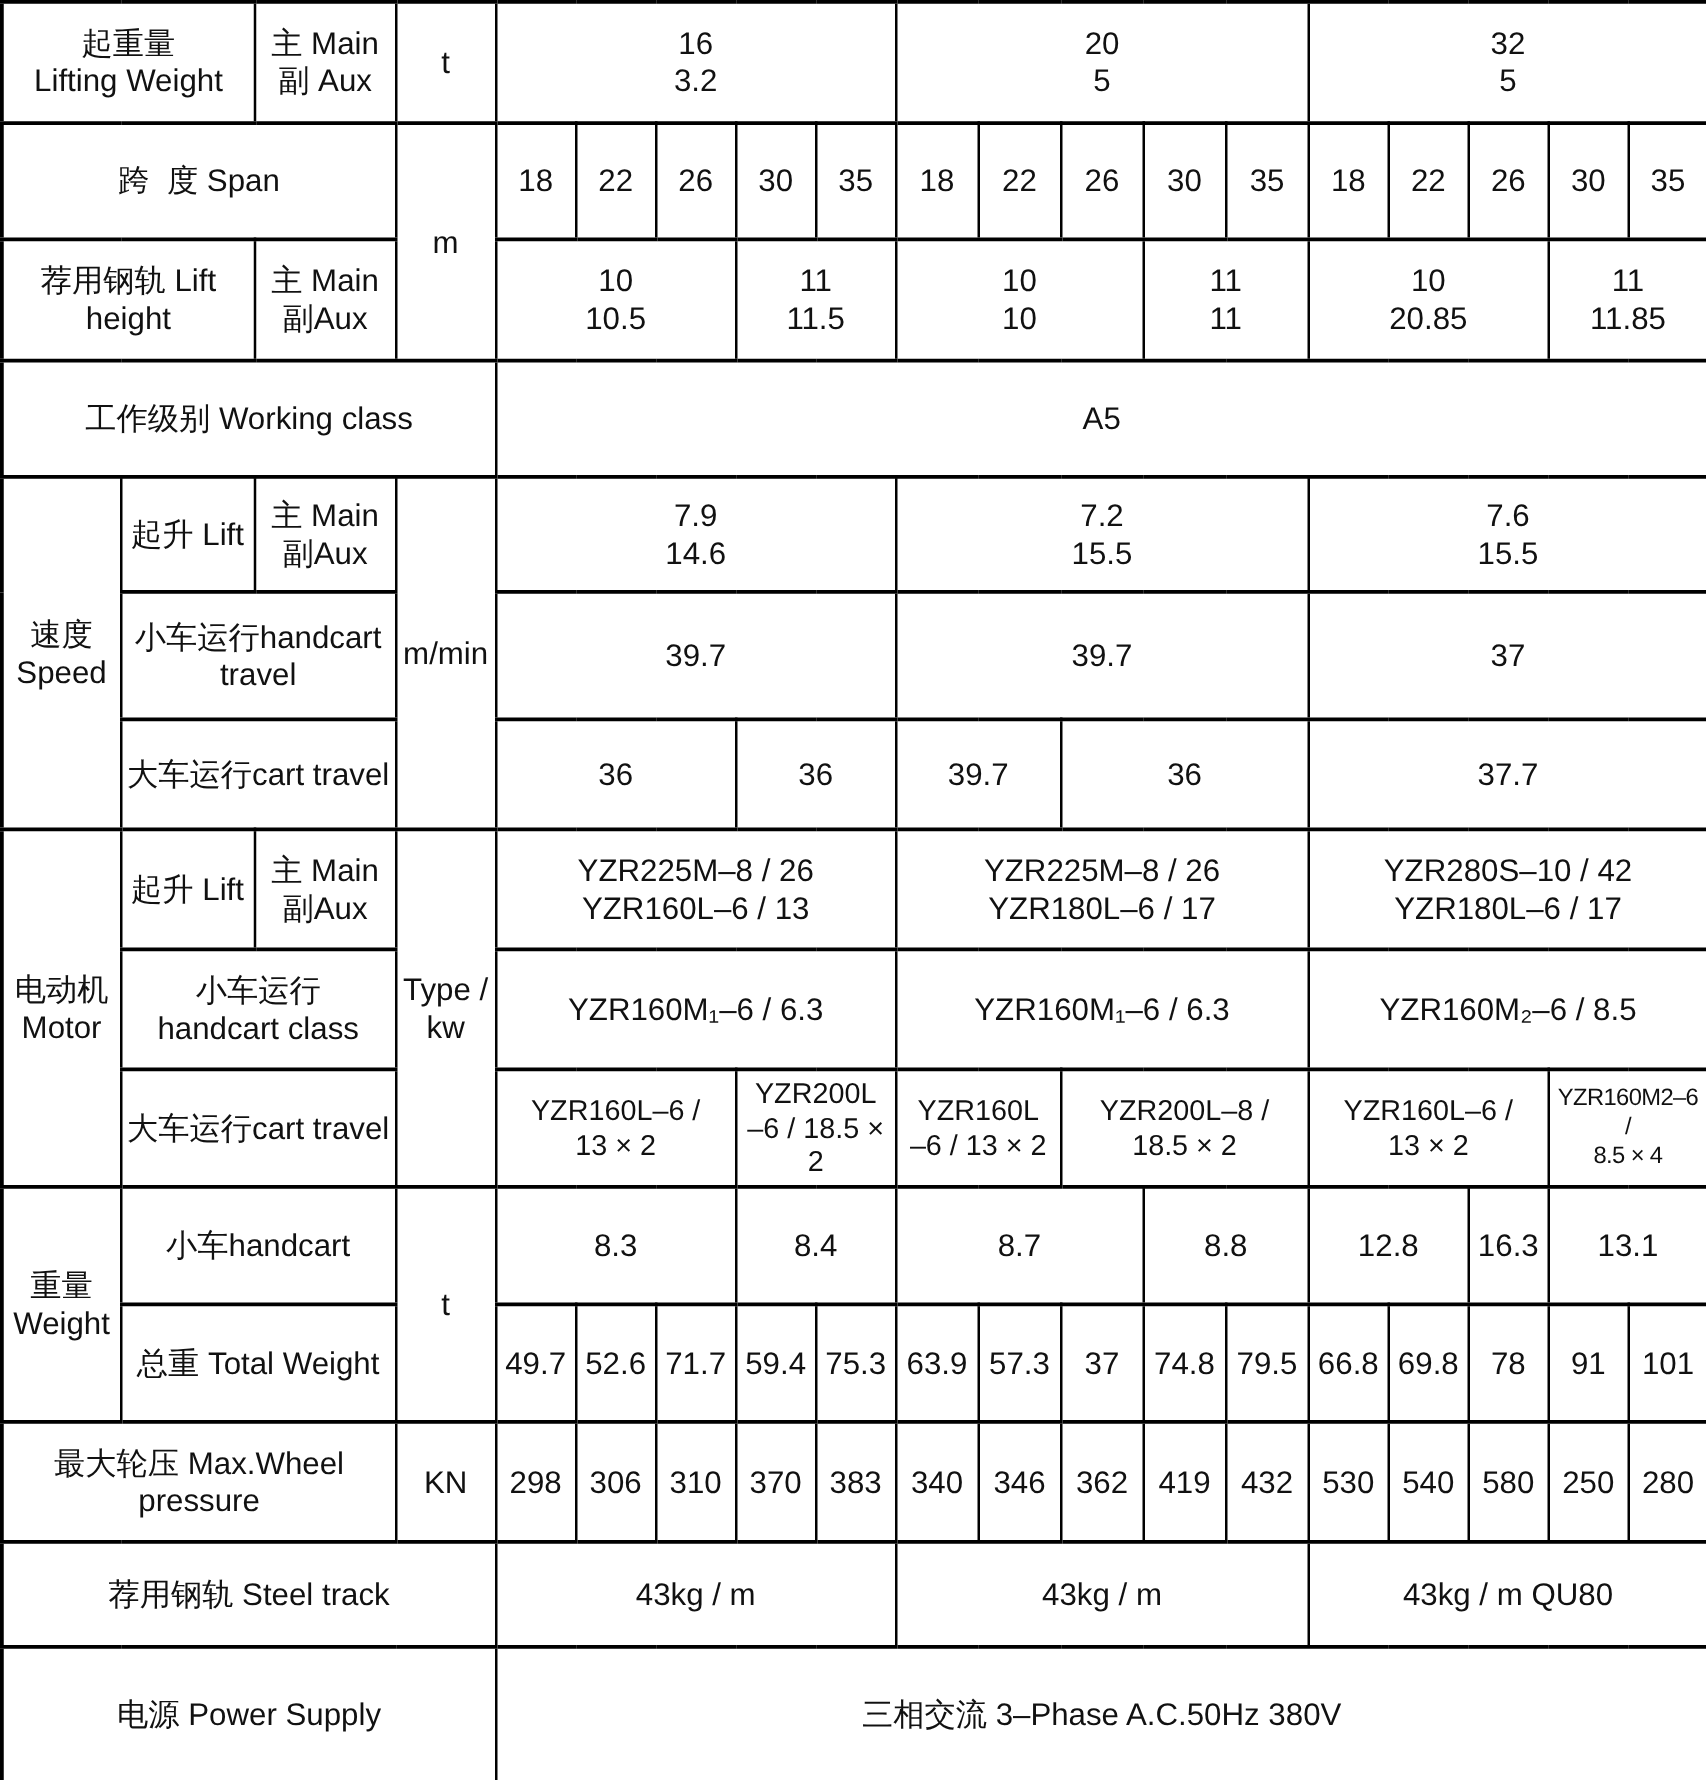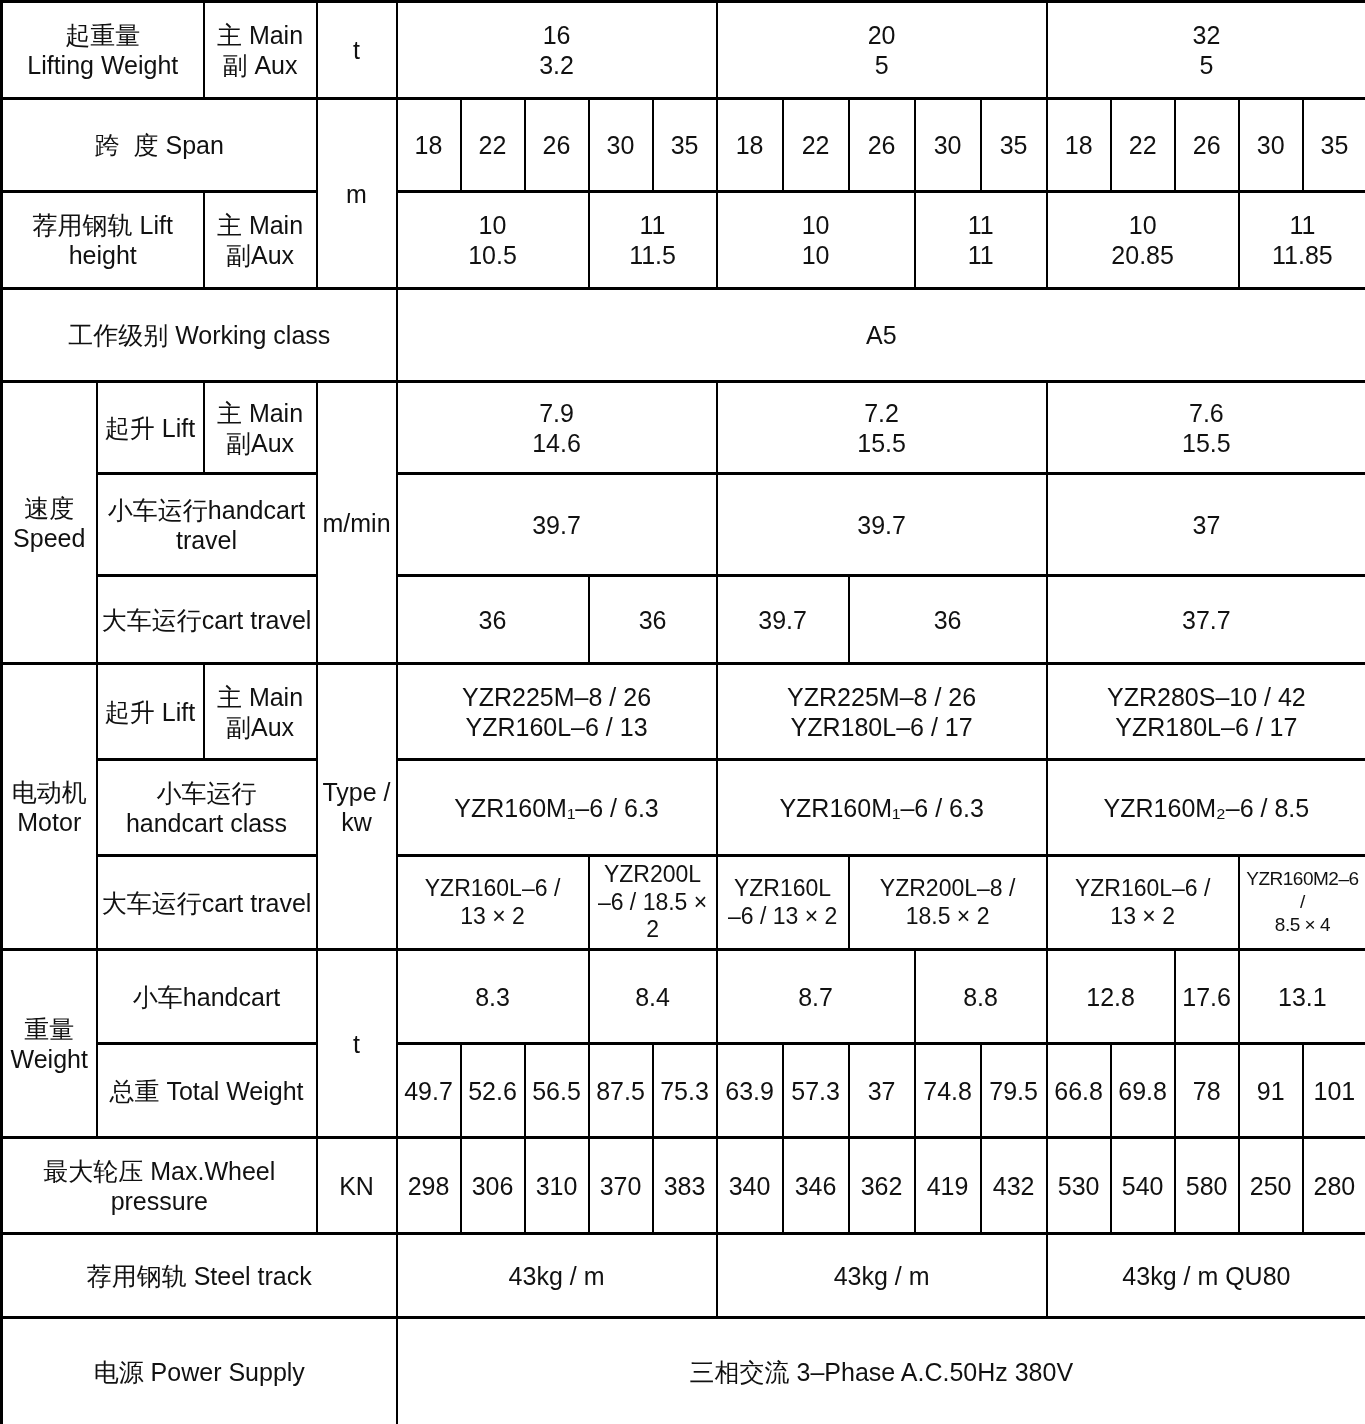--- a/index.html
+++ b/index.html
@@ -186,30 +186,30 @@
   <tr style="height:94px">
     <td rowspan="2">重量
 Weight</td>
     <td colspan="2">小车handcart</td>
     <td rowspan="2">t</td>
     <td colspan="3">8.3</td>
     <td colspan="2">8.4</td>
     <td colspan="3">8.7</td>
     <td colspan="2">8.8</td>
     <td colspan="2">12.8</td>
-    <td>17.6</td>
+    <td>16.3</td>
     <td colspan="2">13.1</td>
   </tr>
 
   <tr style="height:94px">
     <td colspan="2">总重 Total Weight</td>
     <td>49.7</td>
     <td>52.6</td>
-    <td>56.5</td>
-    <td>87.5</td>
+    <td>71.7</td>
+    <td>59.4</td>
     <td>75.3</td>
     <td>63.9</td>
     <td>57.3</td>
     <td>37</td>
     <td>74.8</td>
     <td>79.5</td>
     <td>66.8</td>
     <td>69.8</td>
     <td>78</td>
     <td>91</td>

